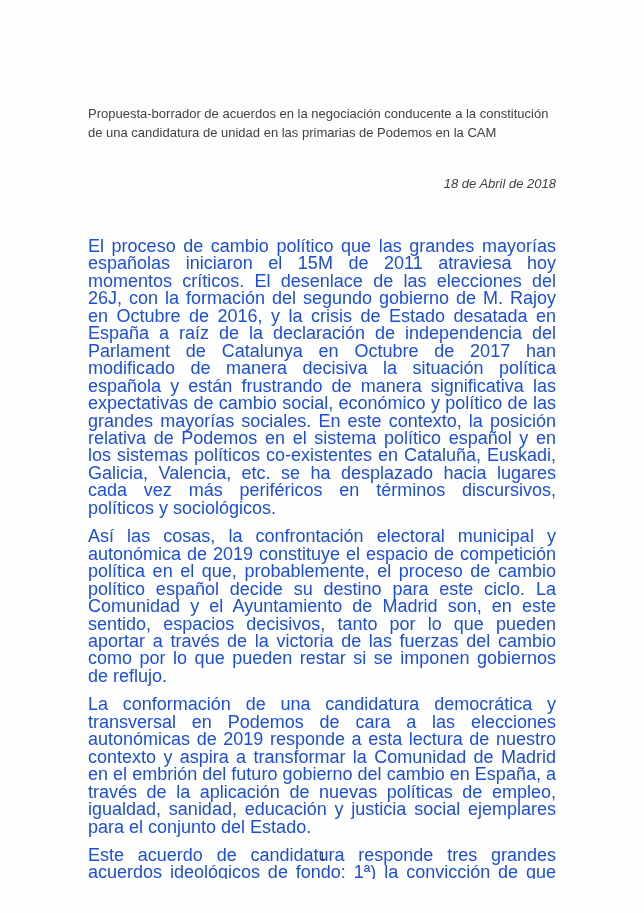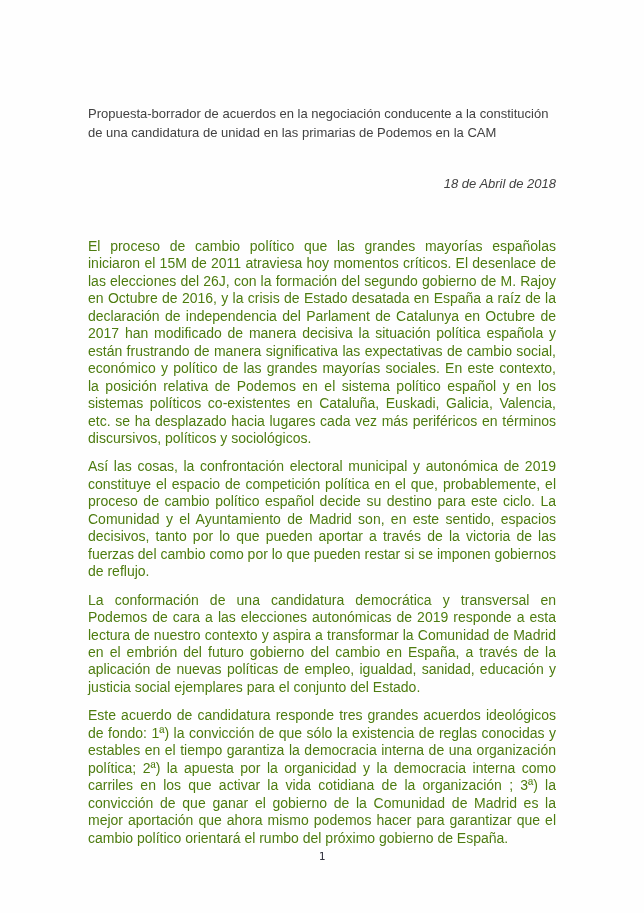--- a/index.html
+++ b/index.html
@@ -33,25 +33,25 @@
     line-height: 17px;
     text-align: right;
     margin-top: 33px;
     color: #424242;
     font-style: italic;
   }
   .body-text {
     margin-top: 46px;
   }
   .body-text p {
-    font-size: 14px;
+    font-size: 18px;
     line-height: 17.45px;
     text-align: justify;
     margin: 0 0 11px 0;
-    color: #4d7c0f;
+    color: #1d4ed8;
   }
   .page-footer {
     position: absolute;
     top: 846px;
     left: 0;
     width: 100%;
     text-align: center;
   }
   .page-number {
     font-family: "DejaVu Sans Mono", monospace;

